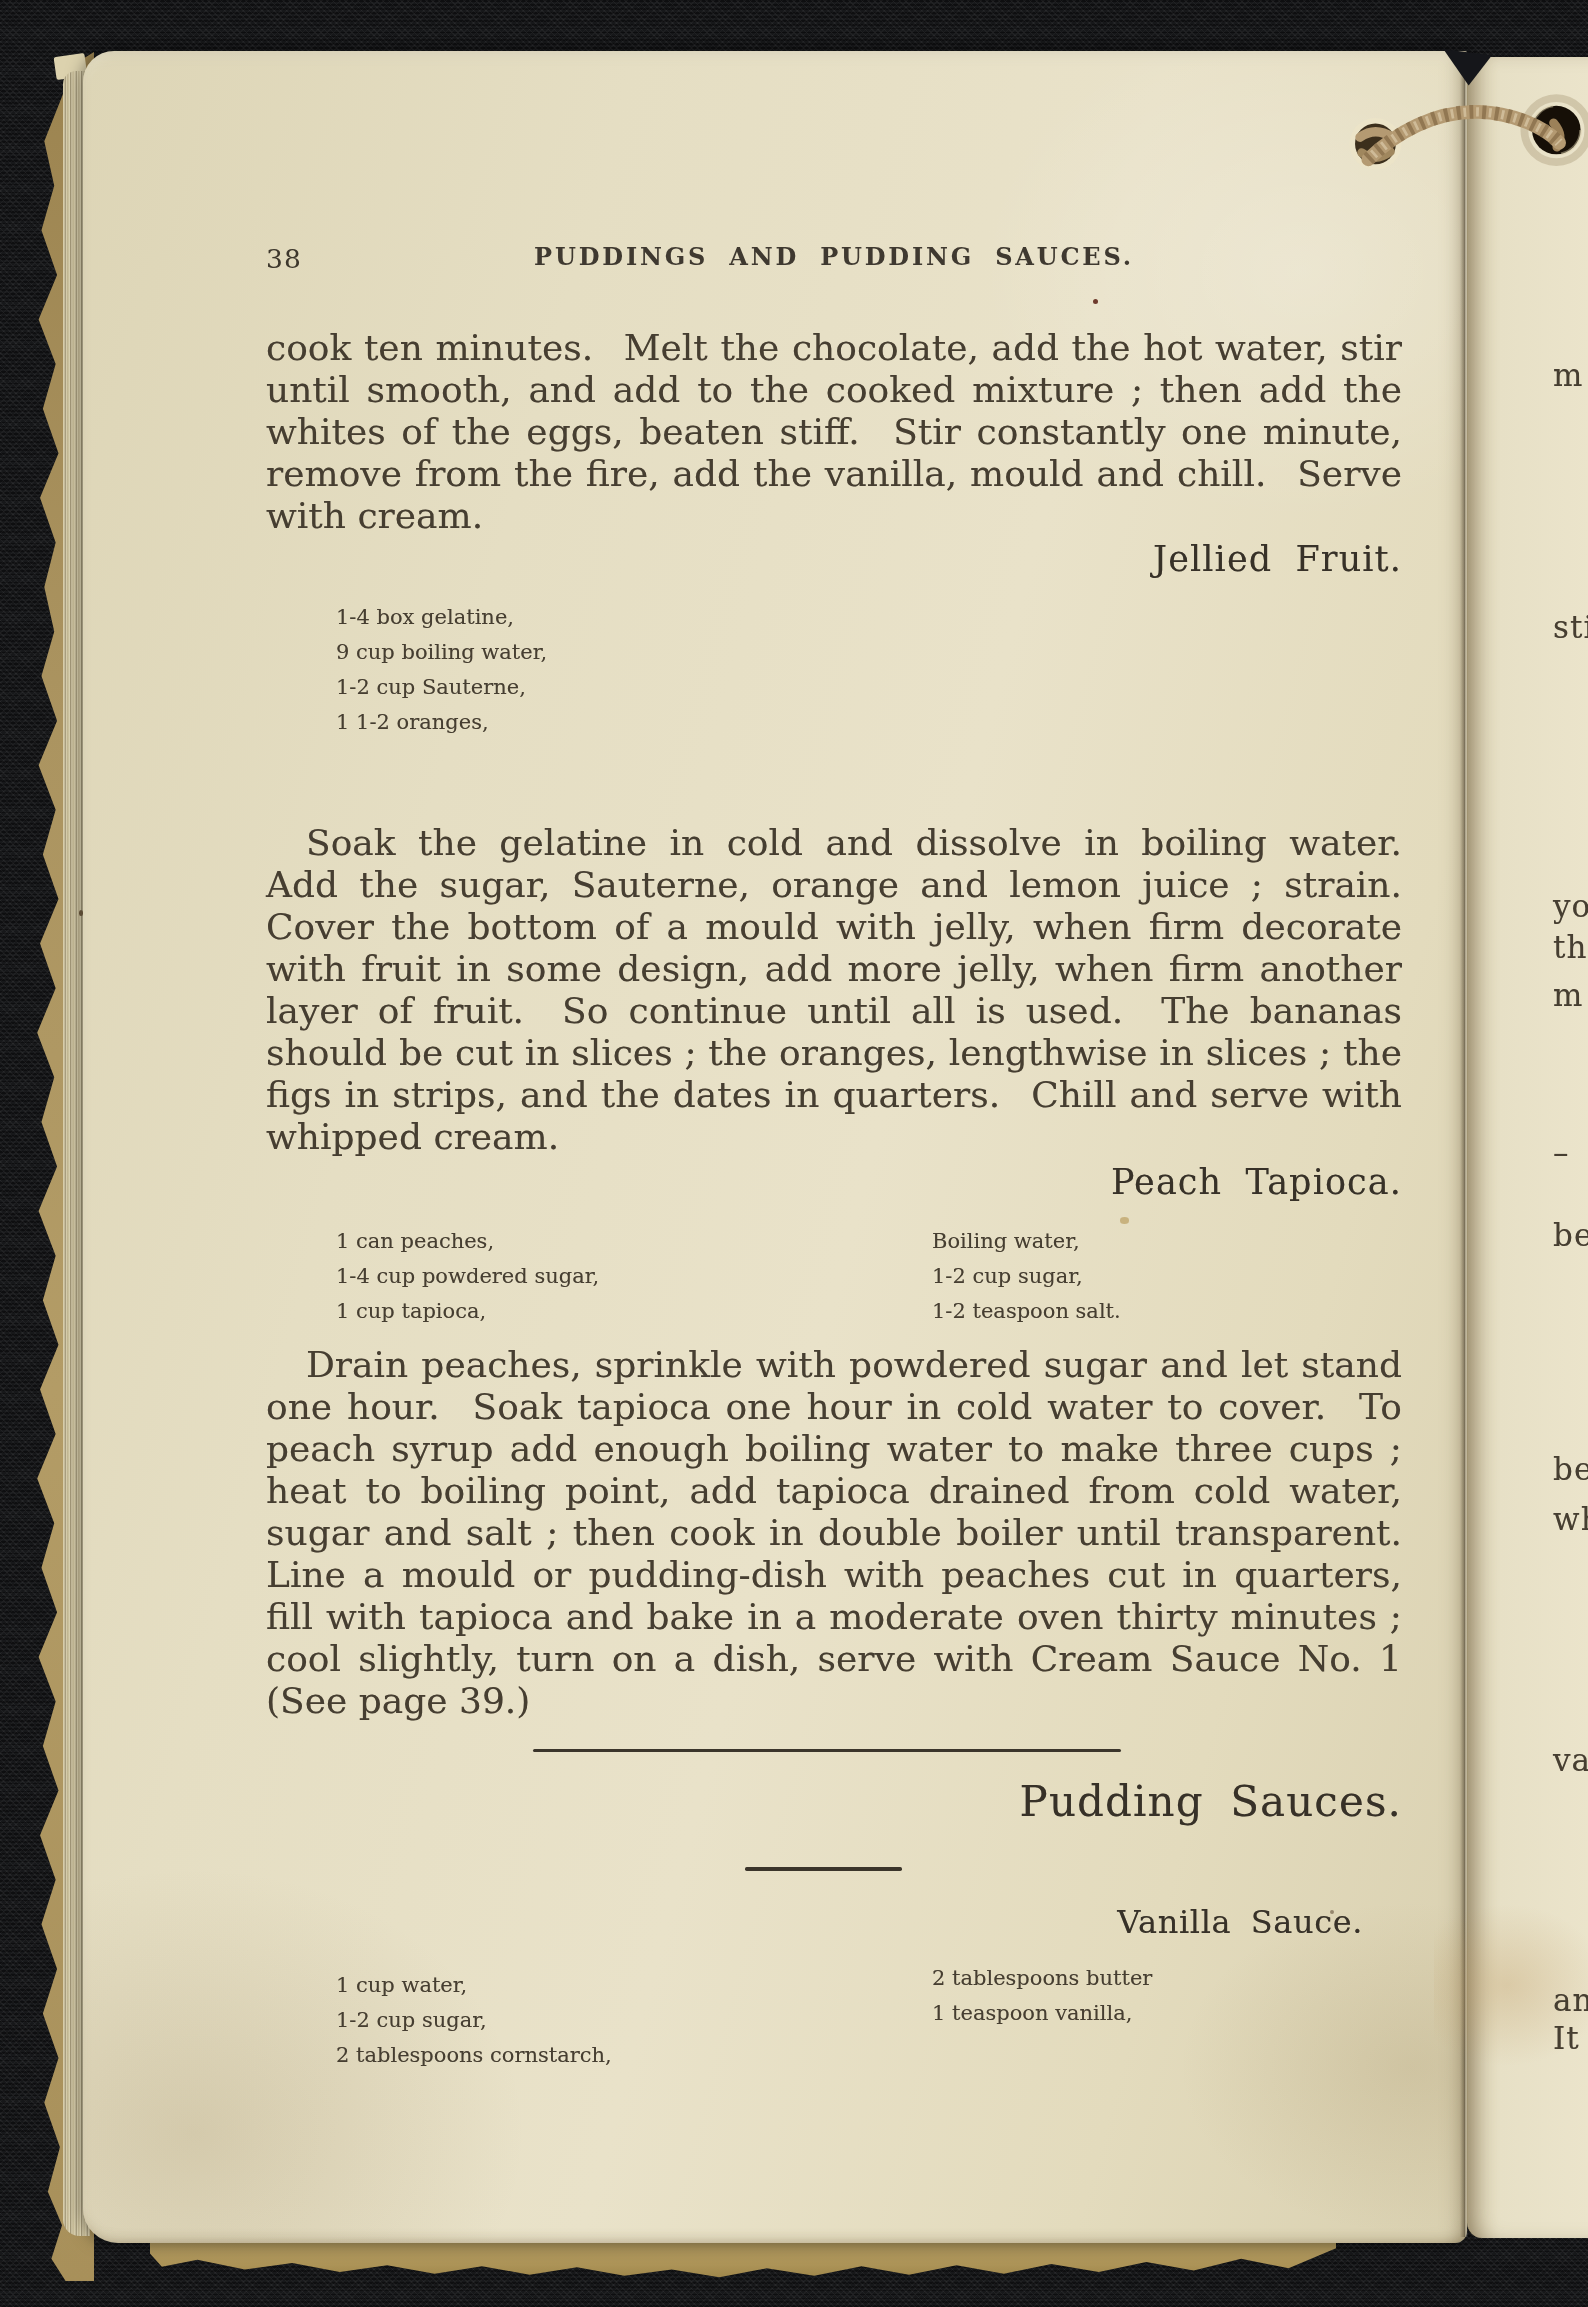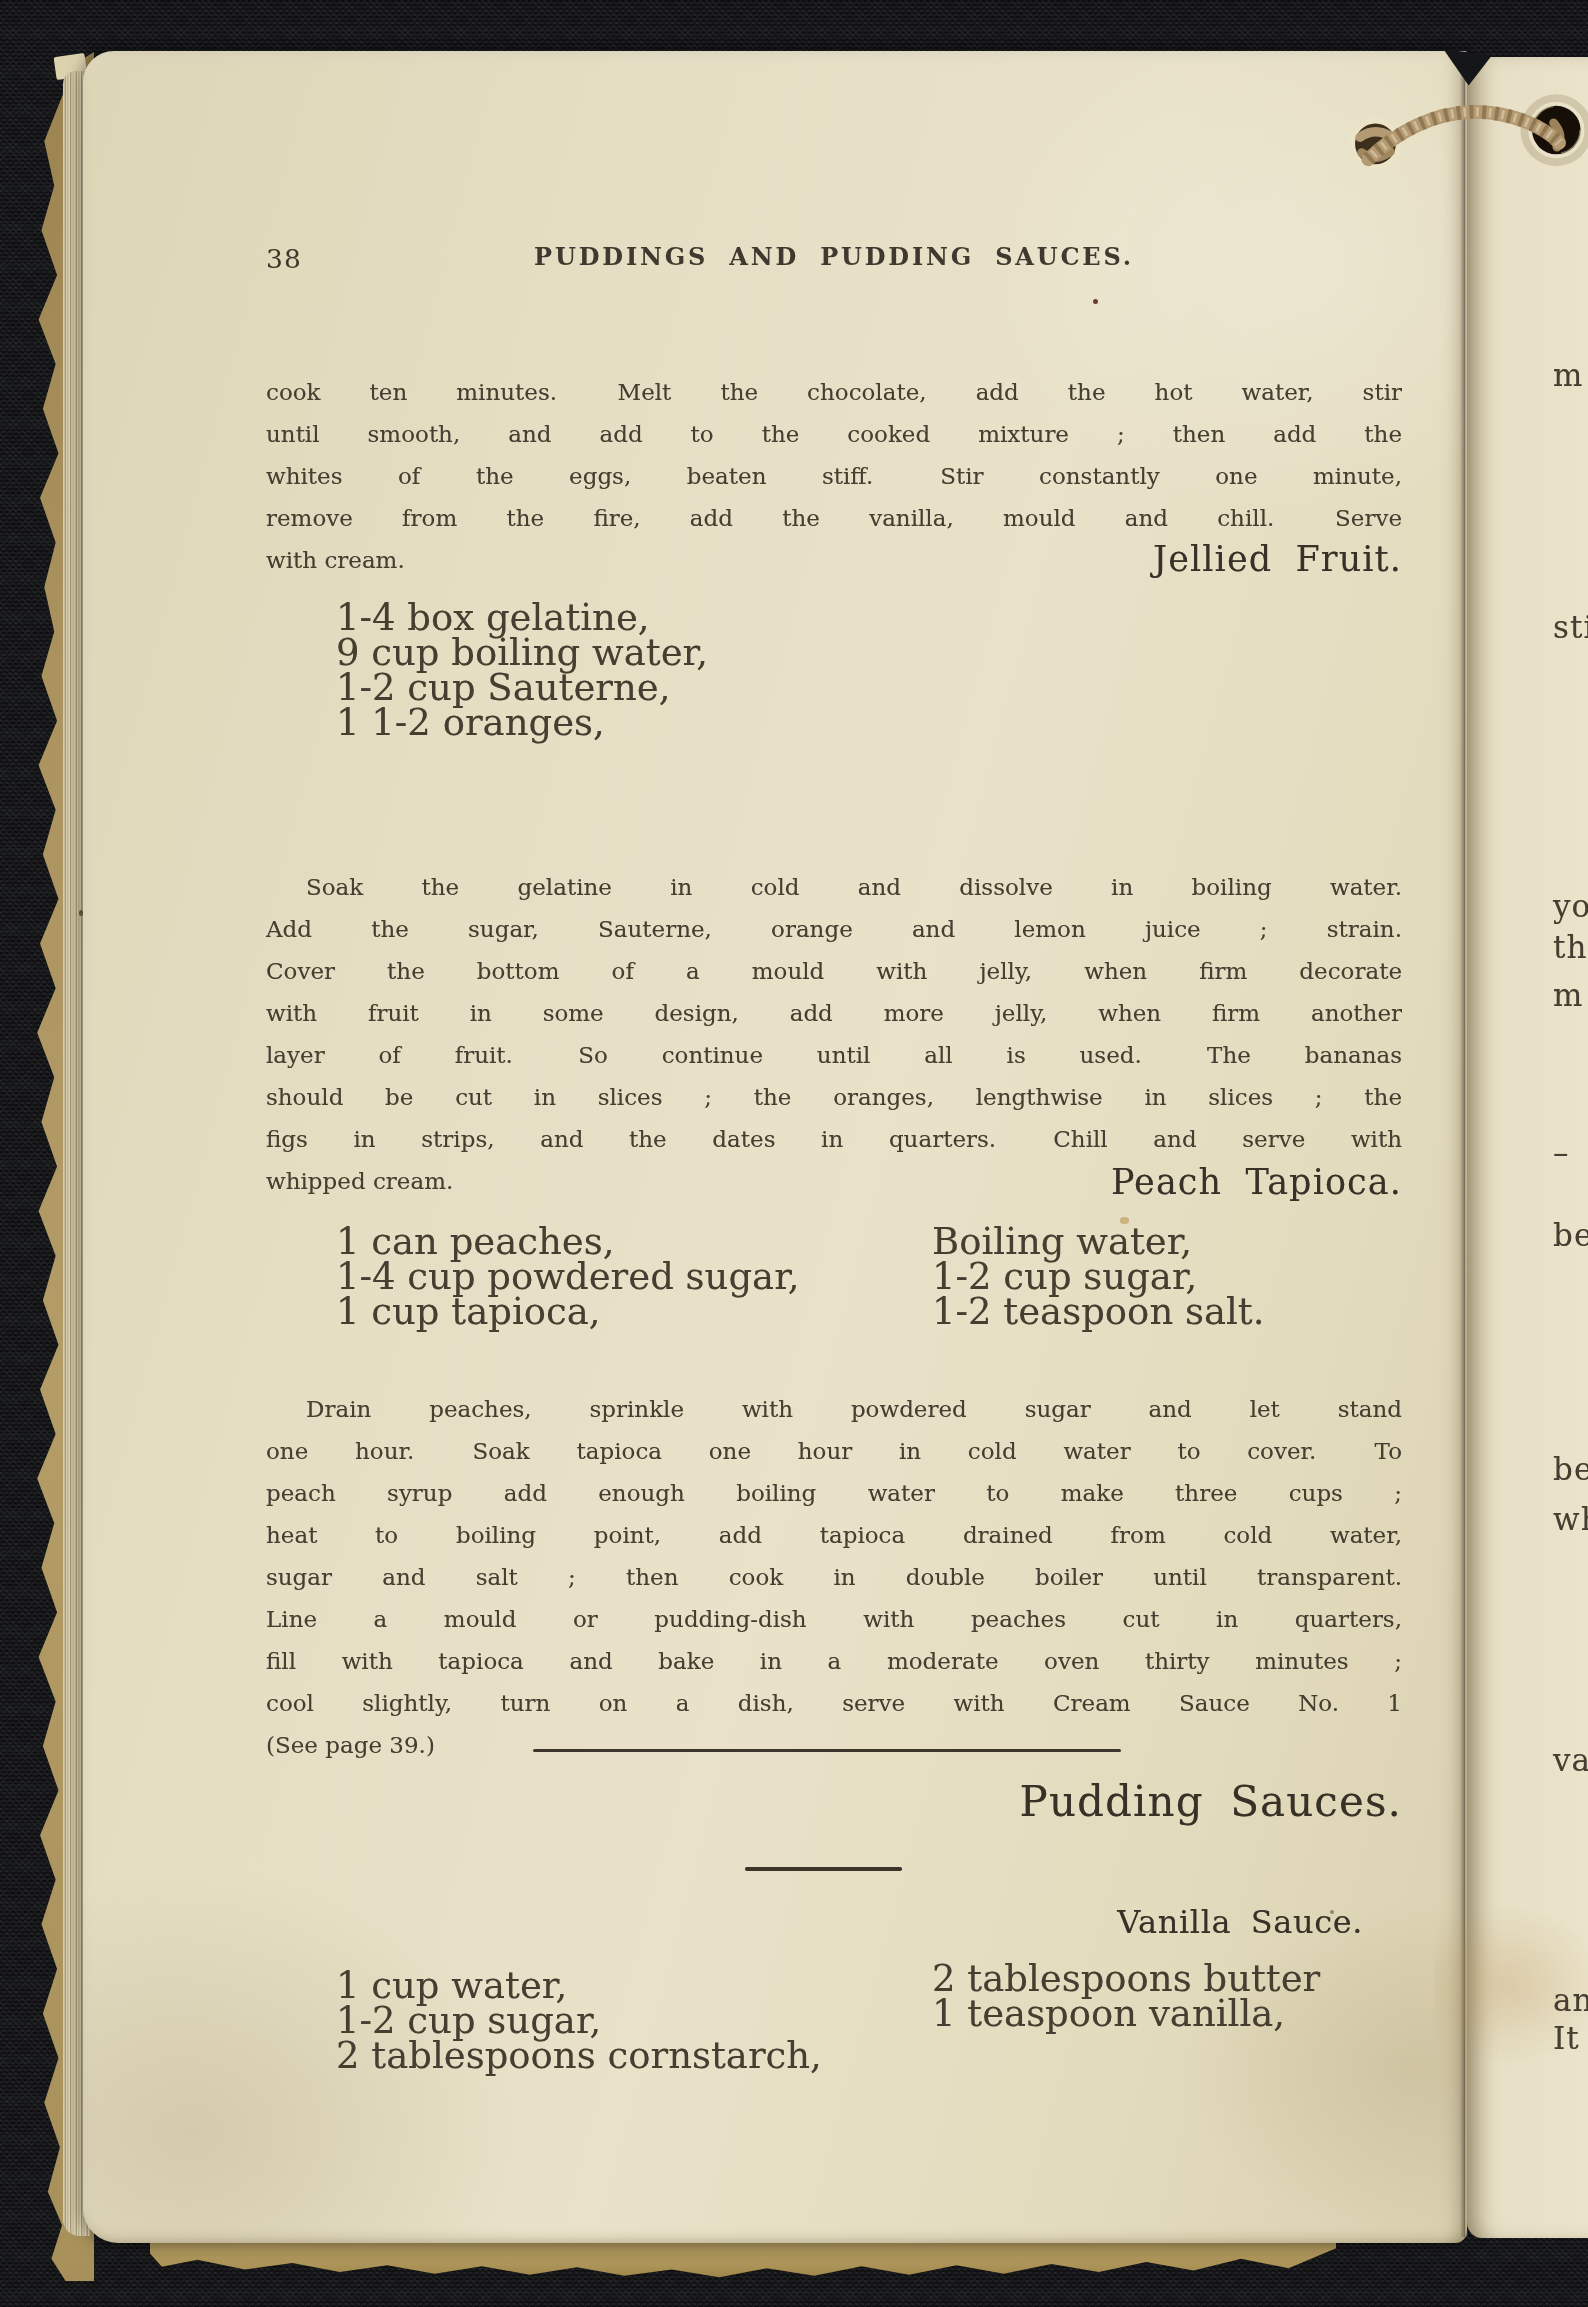--- a/index.html
+++ b/index.html
@@ -63,34 +63,34 @@
     position:absolute; left:1434px; top:1897px; width:182px; height:176px; z-index:4;
     background:radial-gradient(ellipse at 40% 50%, rgba(184,144,84,.28), transparent 65%);
   }
   #header-row{ position:absolute; left:266px; top:242px; width:1136px; height:34px; z-index:5; }
   #page-number{
     position:absolute; left:0; top:1.1px; font-size:26.5px; letter-spacing:1.1px; color:#3d372c;
   }
   #running-title{
     text-align:center; font-size:24px; font-weight:700; letter-spacing:2.8px; word-spacing:10px; color:#3f3930;
   }
-  .para{ position:absolute; left:266px; width:1136px; z-index:5; font-size:23px; line-height:42px;margin-top:44px; }
+  .para{ position:absolute; left:266px; width:1136px; z-index:5; font-size:36px; line-height:42px; }
   .jline{ text-align:justify; text-align-last:justify; color:#463e31; text-shadow:0 0 0.6px rgba(70,60,45,.35); }
   .jline:last-child{ text-align-last:left; }
   .indent-first .jline:first-child{ text-indent:40px; }
   #intro{ top:327px; }
   .recipe-title{
     position:absolute; left:266px; width:1136px; text-align:right; z-index:5;
     font-weight:400; color:#373128; text-shadow:0 0 0.6px rgba(55,49,40,.4);
   }
   #jf-title{ top:539px;  font-size:35px; letter-spacing:1.1px; word-spacing:11px; }
   #pt-title{ top:1162px; font-size:35px; letter-spacing:1.1px; word-spacing:11px; }
   #ps-title{ top:1777px; font-size:42px; letter-spacing:1.1px; word-spacing:12px; }
   #vs-title{ top:1903px; font-size:32px; letter-spacing:0.6px; word-spacing:8.8px; transform:translateX(-39px); }
-  .ing{ position:absolute; z-index:5; font-size:37px; line-height:35px; }
+  .ing{ position:absolute; z-index:5; font-size:21px; line-height:35px; }
   .ing .jline{ text-align:left; text-align-last:left; }
   #jf-ing-left { left:336px;  top:600px; width:552px; }
   #jf-ing-right{ left:932px; top:600px; width:607px; }
   #pt-ing-left { left:336px;  top:1224px; width:552px; }
   #pt-ing-right{ left:932px; top:1224px; width:607px; }
   #vs-ing-left { left:336px;  top:1968px; width:552px; }
   #vs-ing-right{ left:932px; top:1961px; width:607px; }
   #jf-method{ top:822px; }
   #pt-method{ top:1344px; }
   .rule{ position:absolute; background:#3b352b; z-index:5; border-radius:1.7px; }

